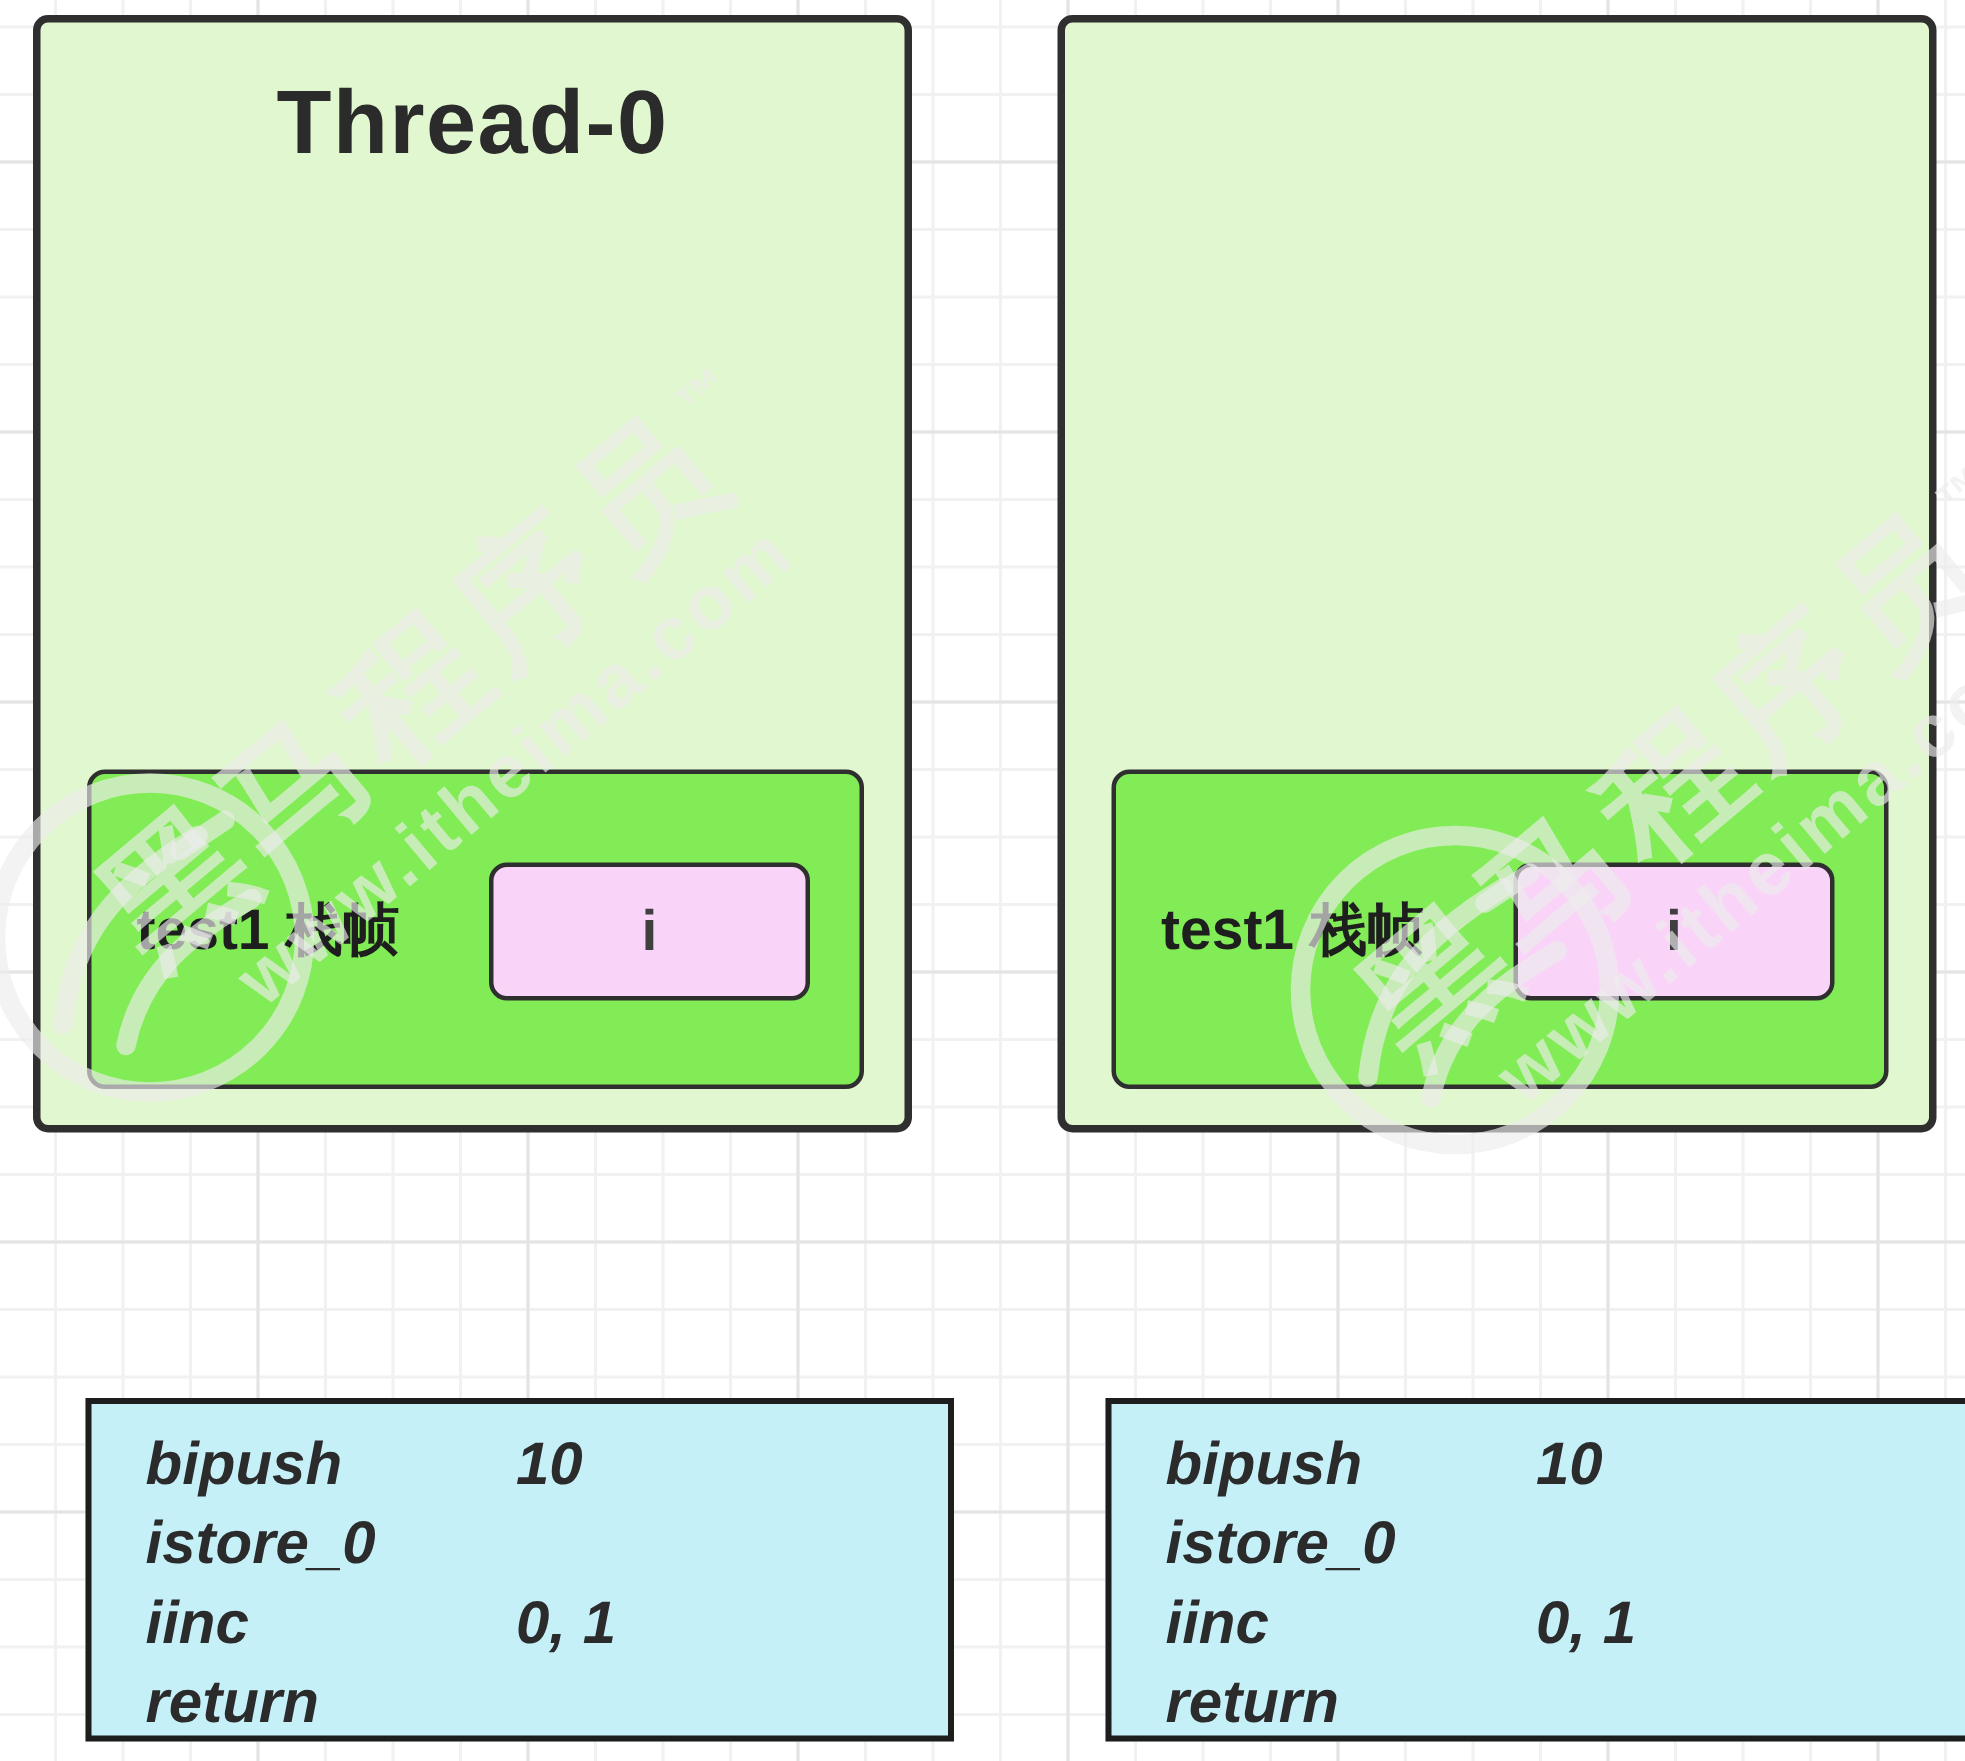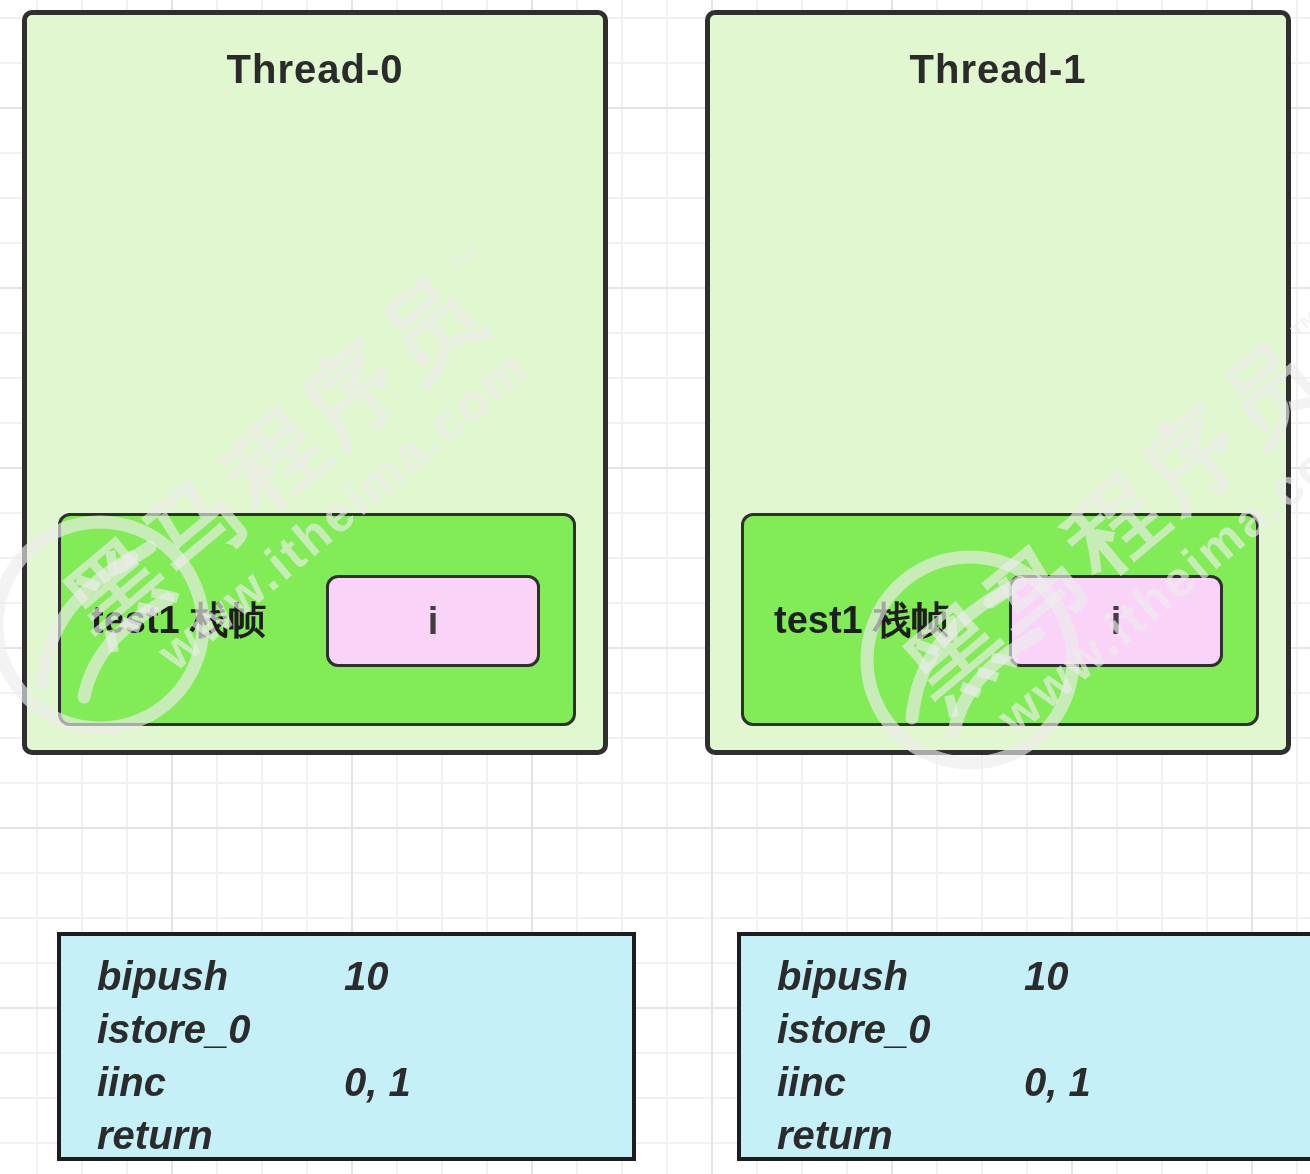--- a/index.html
+++ b/index.html
@@ -29,21 +29,21 @@
     background: var(--thread_fill,#e1f7cf);
     border: 5px solid var(--border,#2f2f2f);
     border-radius: 10px;
   }
   #thread-0 { left: 22px; }
   #thread-1 { left: 705px; }
 
   .thread-title {
     margin-top: 32px;
     text-align: center;
-    font-size: 40px;
+    font-size: 60px;
     font-weight: bold;
     letter-spacing: 1px;
     color: #2b2b2b;
   }
 
   .stack-frame {
     position: absolute;
     left: 31px;
     top: 498px;
     width: 518px;
@@ -136,21 +136,20 @@
 
   <div id="thread-0" class="thread-box">
     <div class="thread-title">Thread-0</div>
     <div class="stack-frame">
       <div class="frame-label">test1 栈帧</div>
       <div class="slot">i</div>
     </div>
   </div>
 
   <div id="thread-1" class="thread-box">
-    <div class="thread-title">Thread-1</div>
     <div class="stack-frame">
       <div class="frame-label">test1 栈帧</div>
       <div class="slot">i</div>
     </div>
   </div>
 
   <div id="bytecode-0" class="bytecode-box">
     <div class="bc-line">
       <span class="bc-op">bipush</span><span>10</span>
     </div>

